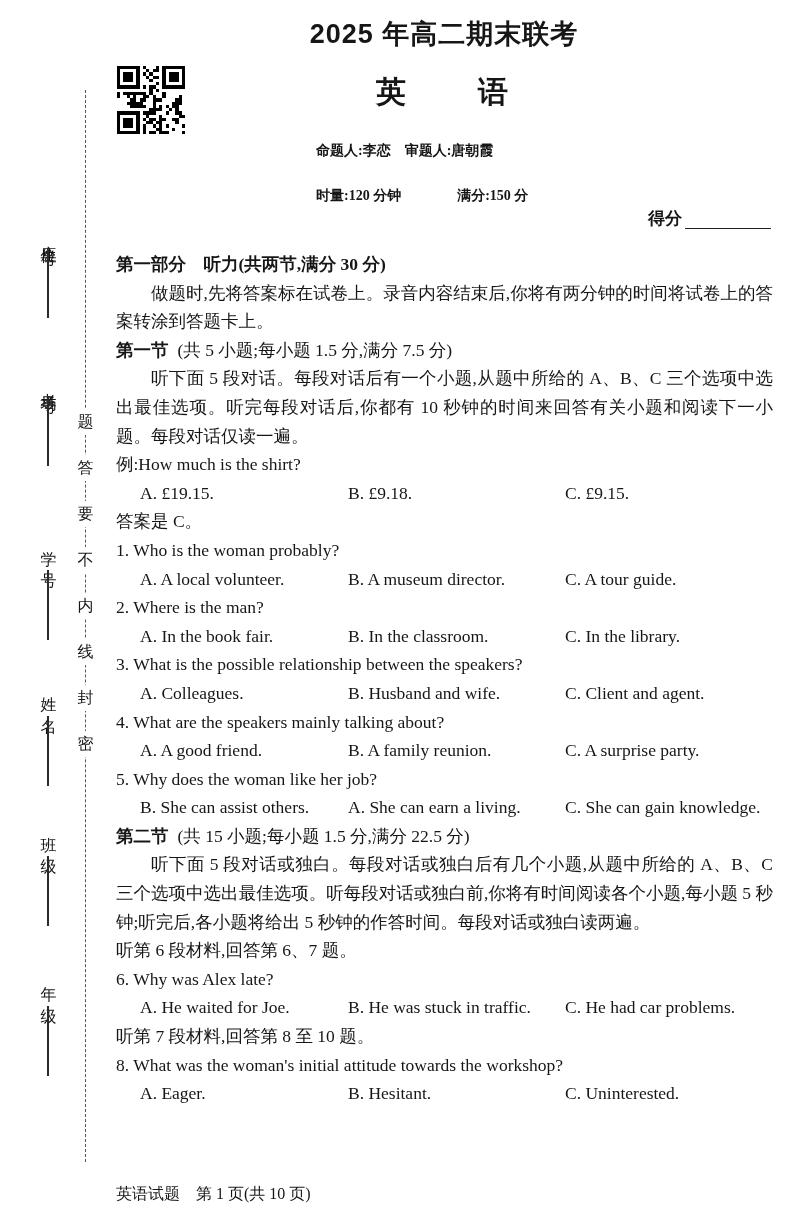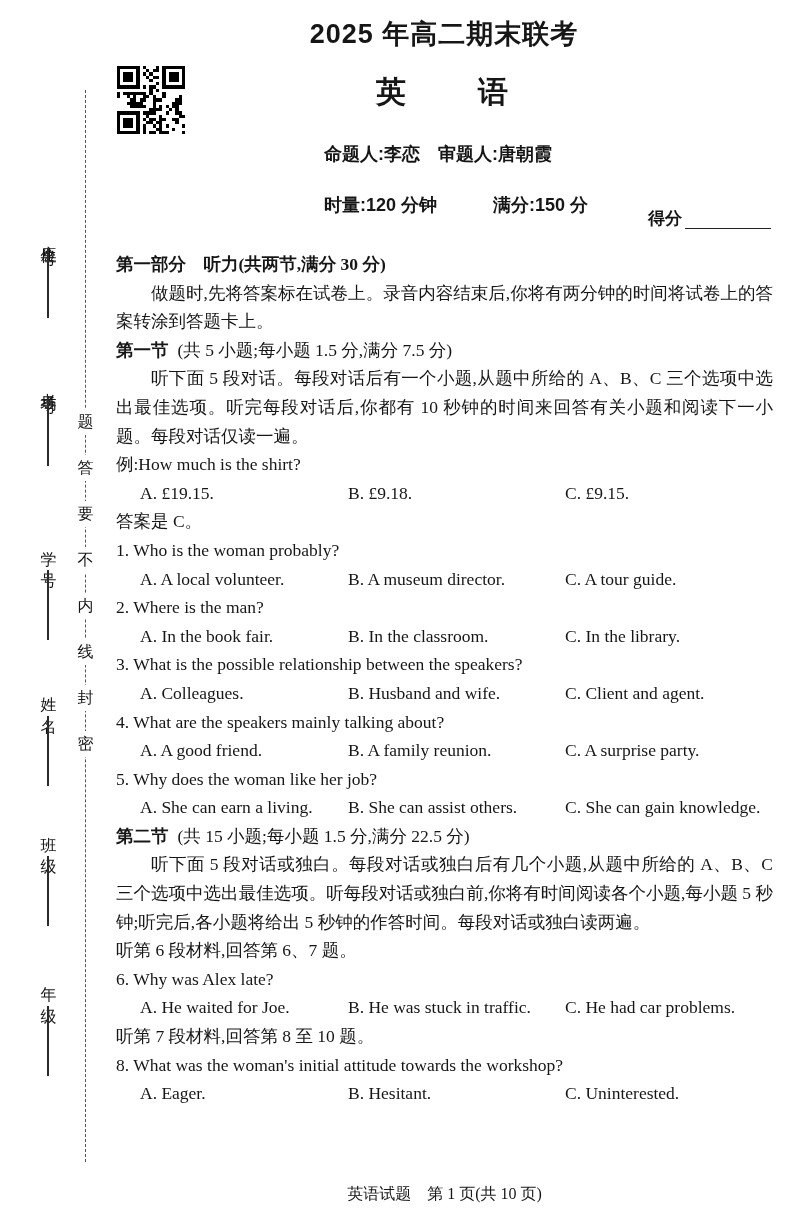--- a/index.html
+++ b/index.html
@@ -15,38 +15,38 @@
   .seal-rail{position:absolute;left:85px;top:90px;height:1072px;border-left:1.6px dashed #555;}
   .seal-char{position:absolute;left:75px;width:21px;height:26px;text-align:center;background:#fff;font-size:16px;line-height:26px;}
   .c1{top:409px}.c2{top:455px}.c3{top:501px}.c4{top:547px}.c5{top:593px}.c6{top:639px}.c7{top:685px}.c8{top:731px}
 
   
   .exam-title{position:absolute;top:16px;left:116px;width:656px;text-align:center;
     font-family:"Liberation Sans","DejaVu Sans",sans-serif;font-weight:bold;font-size:27px;letter-spacing:1px;}
   .subject{position:absolute;top:72px;left:116px;width:656px;text-align:center;
     font-family:"Liberation Sans","DejaVu Sans",sans-serif;font-weight:bold;font-size:30px;letter-spacing:4px;}
   .qr{position:absolute;left:117px;top:66px;width:68px;height:68px;}
-  .meta-block{position:absolute;left:324px;top:142px;font-family:Liberation Sans, sans-serif;font-size:18px;}
+  .meta-block{position:absolute;left:316px;top:142px;font-family:Liberation Serif, serif;font-size:14px;}
   .authors{font-weight:bold;}
   .times{margin-top:27px;display:flex;gap:56px;font-weight:600;}
   .score{position:absolute;top:207px;left:648px;font-family:"Liberation Sans","DejaVu Sans",sans-serif;
     font-weight:bold;font-size:17px;display:flex;align-items:center;}
   .score-line{display:inline-block;width:86px;border-bottom:1.5px solid #222;height:21px;margin-left:3px;}
 
   
   .main{position:absolute;left:116px;top:250px;width:657px;font-size:17.5px;line-height:28.6px;}
   .main p{margin:0;}
   .part-heading{font-weight:bold;}
   .sec-heading .label{font-weight:bold;}
   .sec-heading .meta{margin-left:9px;}
   .indent{text-indent:2em;text-align:justify;}
   .opts{display:grid;grid-template-columns:208px 217px auto;padding-left:24px;}
   .opts span{white-space:nowrap;}
 
-  .footer{position:absolute;left:116px;top:1184px;width:657px;text-align:center;font-size:16px;}
+  .footer{position:absolute;left:116px;top:1184px;width:657px;text-align:left;font-size:16px;}
 </style>
 </head>
 <body>
 
 <div class="page">
 
   <div class="seal-rail"></div>
 
   <div class="field f1">
     <span class="lbl">座位号</span>
@@ -278,22 +278,22 @@
       <div class="opts">
         <span>A. A good friend.</span>
         <span>B. A family reunion.</span>
         <span>C. A surprise party.</span>
       </div>
     </div>
 
     <div>
       <p>5. Why does the woman like her job?</p>
       <div class="opts">
+        <span>B. She can assist others.</span>
         <span>A. She can earn a living.</span>
-        <span>B. She can assist others.</span>
         <span>C. She can gain knowledge.</span>
       </div>
     </div>
 
     <p class="sec-heading"><span class="label">第二节</span><span class="meta">(共 15 小题;每小题 1.5 分,满分 22.5 分)</span></p>
     <p class="indent">听下面 5 段对话或独白。每段对话或独白后有几个小题,从题中所给的 A、B、C 三个选项中选出最佳选项。听每段对话或独白前,你将有时间阅读各个小题,每小题 5 秒钟;听完后,各小题将给出 5 秒钟的作答时间。每段对话或独白读两遍。</p>
 
     <p>听第 6 段材料,回答第 6、7 题。</p>
 
     <div>

